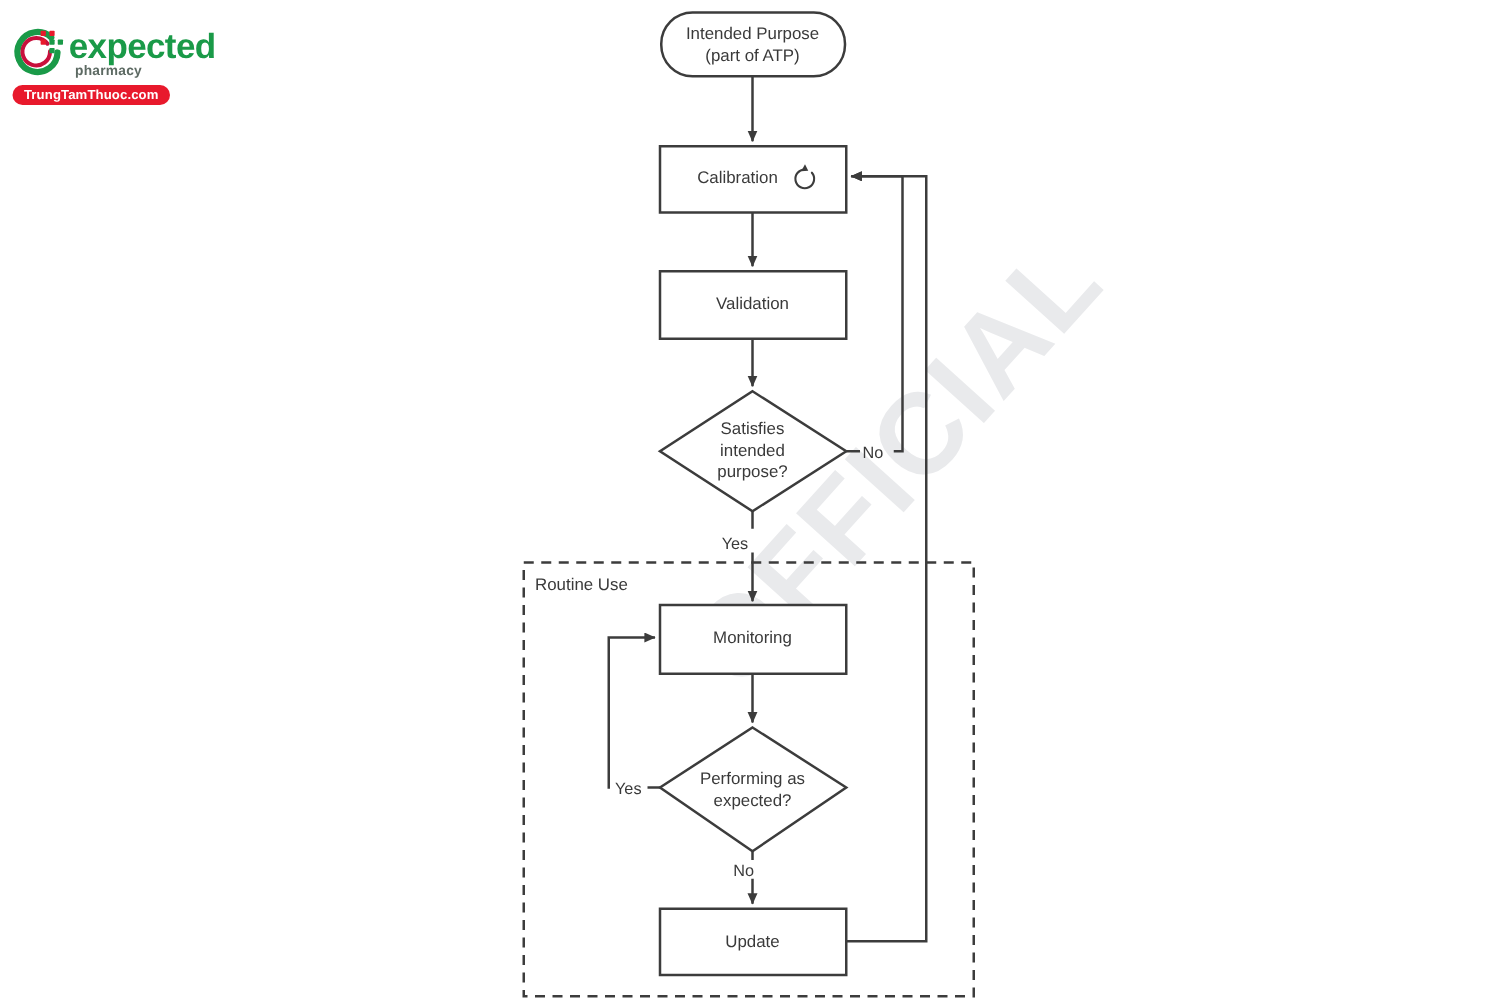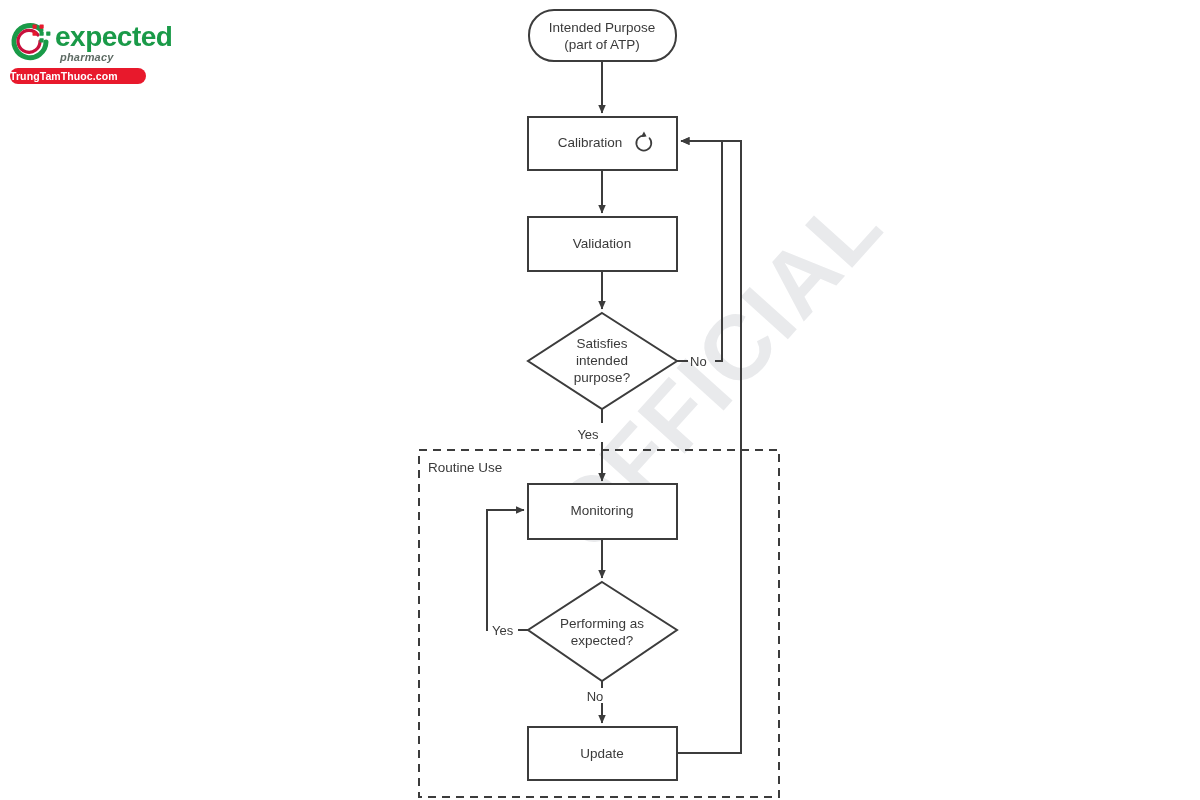--- a/index.html
+++ b/index.html
@@ -41,34 +41,33 @@
     line-height: 30px;
   }
   #logo .logo-sub {
     position: absolute;
     left: 52px;
     top: 33px;
     font-size: 11px;
     font-weight: bold;
     color: #5d6a63;
     letter-spacing: 0.2px;
-    font-style: italic;
   }
   #logo .logo-ribbon {
     position: absolute;
     left: 2px;
     top: 50px;
-    width: 136px;
+    width: 126px;
     height: 16px;
     background: #e8192c;
     border-radius: 8px;
     color: #ffffff;
     font-size: 10.5px;
     font-weight: bold;
-    text-align: left;
+    text-align: center;
     line-height: 16px;
     letter-spacing: 0.1px;
   }
 
   
   #watermark {
     position: absolute;
     left: 530px;
     top: 500px;
     width: 420px;

